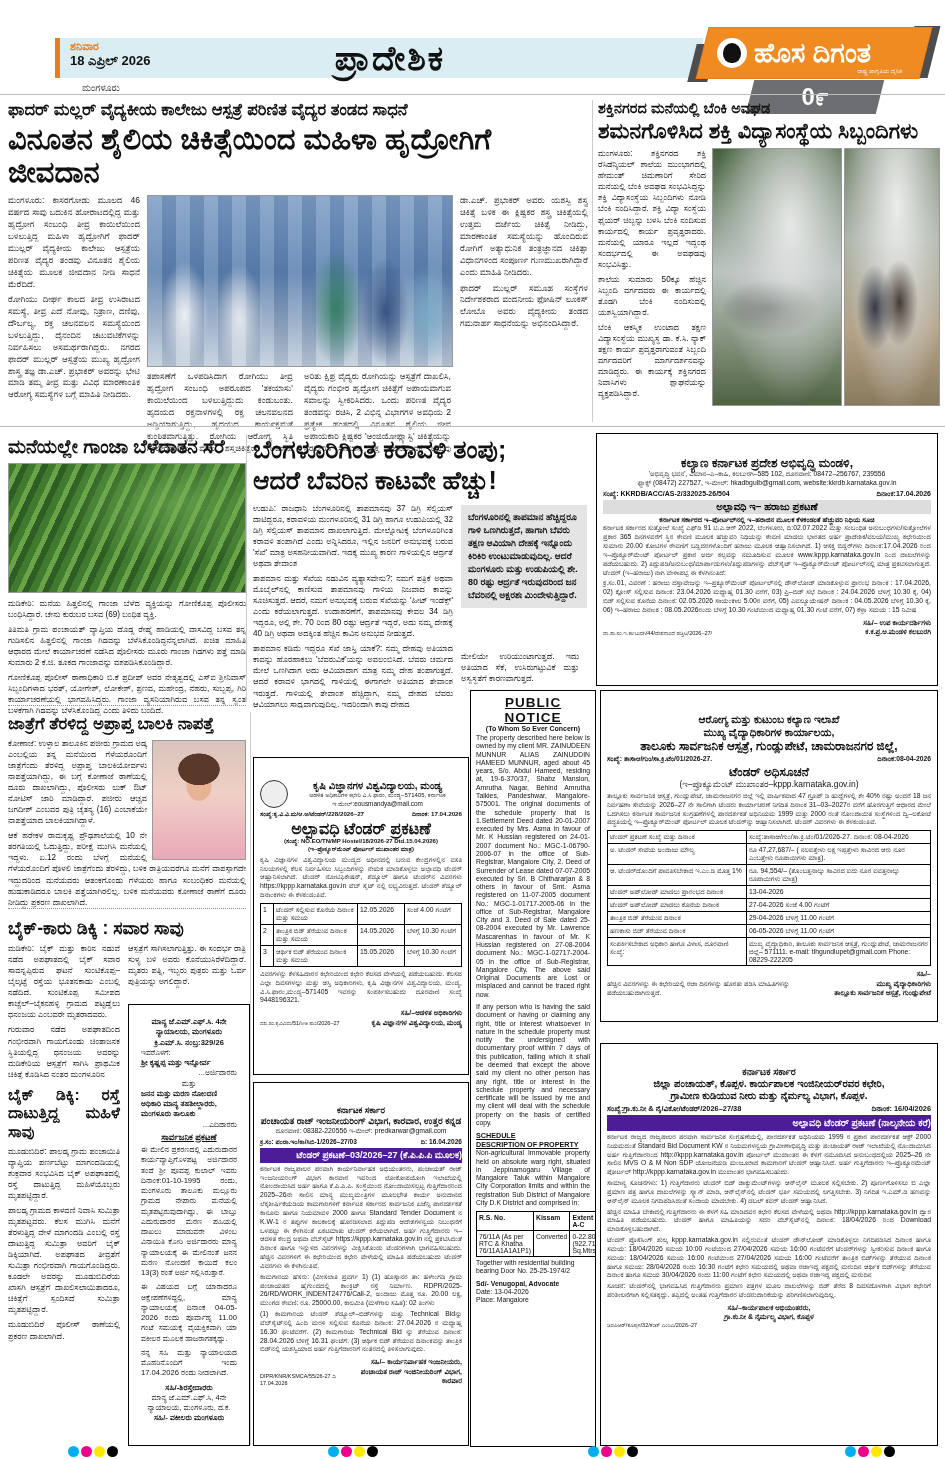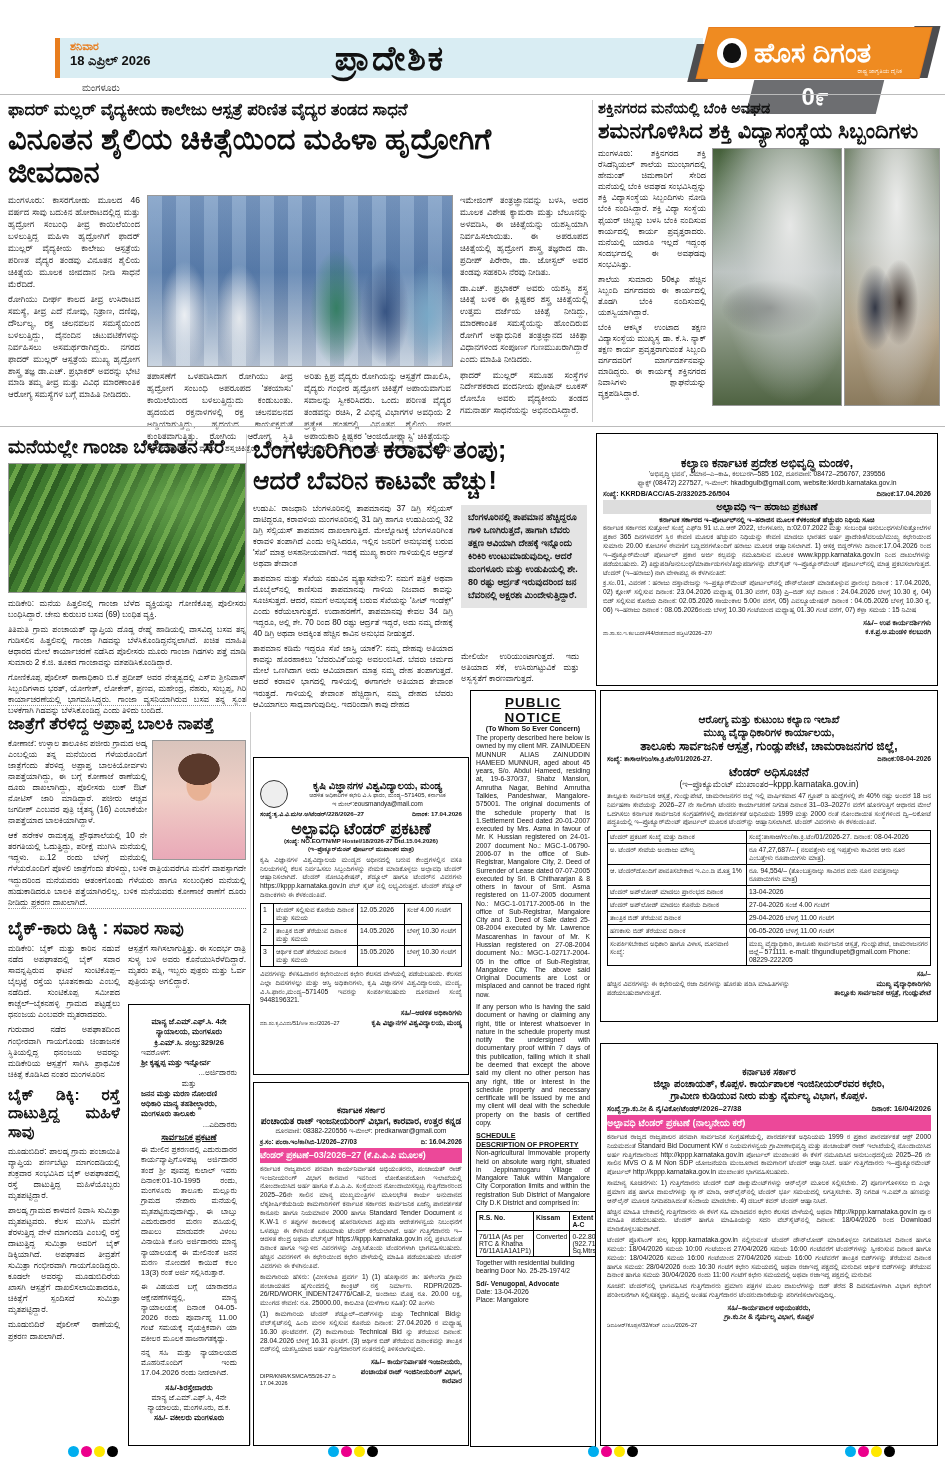--- a/index.html
+++ b/index.html
@@ -60,21 +60,21 @@
      repeating-linear-gradient(115deg,#3f7a2f 0 7px,#6aa348 7px 12px,#2e5e23 12px 18px),
      linear-gradient(180deg,#4e8a38,#2f5f24);}
   .photo-girl{background:
      radial-gradient(ellipse 34px 26px at 50% 24%,#5a392b 0 60%,transparent 62%),
      radial-gradient(ellipse 20px 24px at 50% 38%,#e8b295 0 60%,transparent 65%),
      linear-gradient(180deg,#d9c4bc 0%,#f0cfc6 45%,#e9a9b8 100%);}
   
   .nbox{border:1.6px solid #000;background:#fff;box-sizing:border-box;padding:22px 6px;overflow:hidden;}
   .nbox .org{font-weight:bold;text-align:center;}
   .refrow{display:flex;justify-content:space-between;font-size:7px;font-weight:bold;margin:2px 0;}
-  .banner-black{background:#ec4899;color:#fff;font-weight:bold;text-align:left;font-size:9.5px;padding:2px 0;margin:2px 0;}
+  .banner-black{background:#4c1d95;color:#fff;font-weight:bold;text-align:right;font-size:9.5px;padding:2px 0;margin:2px 0;}
   .banner-gray{background:#ddd;color:#000;font-weight:bold;text-align:center;font-size:10px;padding:1px 0;margin:2px 0;}
   .tiny{font-size:6.8px;line-height:1.3;}
   .ntable{width:100%;border-collapse:collapse;margin:3px 0;}
   .ntable td,.ntable th{border:1px solid #000;font-size:6.8px;padding:2px;vertical-align:top;text-align:left;}
   .signrow{display:flex;justify-content:space-between;align-items:flex-end;margin-top:3px;}
   .sign{font-weight:bold;font-size:7px;text-align:right;line-height:1.35;}
   .smallref{font-size:5.5px;}
   .graybox{background:#e4e4e4;padding:6px 7px;font-size:9px;line-height:1.45;font-weight:bold;}
   .pn-title{font-weight:800;font-size:13.5px;text-align:center;text-decoration:underline;letter-spacing:1px;}
   .pn-sub{font-weight:bold;font-size:7px;text-align:center;margin-bottom:2px;}
@@ -126,21 +126,20 @@
       <p>ರೋಗಿಯು ದೀರ್ಘ ಕಾಲದ ತೀವ್ರ ಉಸಿರಾಟದ ಸಮಸ್ಯೆ, ತೀವ್ರ ಎದೆ ನೋವು, ನಿತ್ರಾಣ, ದಣಿವು, ದೌರ್ಬಲ್ಯ, ರಕ್ತ ಚಲನವಲನ ಸಮಸ್ಯೆಯಿಂದ ಬಳಲುತ್ತಿದ್ದು, ದೈನಂದಿನ ಚಟುವಟಿಕೆಗಳನ್ನು ನಿರ್ವಹಿಸಲು ಅಸಮರ್ಥರಾಗಿದ್ದರು. ನಗರದ ಫಾದರ್ ಮುಲ್ಲರ್ ಆಸ್ಪತ್ರೆಯ ಮುಖ್ಯ ಹೃದ್ರೋಗ ಶಾಸ್ತ್ರ ತಜ್ಞ ಡಾ.ಎಚ್. ಪ್ರಭಾಕರ್ ಅವರನ್ನು ಭೇಟಿ ಮಾಡಿ ತಮ್ಮ ತೀವ್ರ ಮತ್ತು ವಿವಿಧ ಮಾರಣಾಂತಿಕ ಆರೋಗ್ಯ ಸಮಸ್ಯೆಗಳ ಬಗ್ಗೆ ಮಾಹಿತಿ ನೀಡಿದರು.</p>
     </div>
     <div class="abs photo photo-hospital" style="left:139px;top:0;width:304px;height:170px;"></div>
     <div class="abs body-txt jt" style="left:139px;top:176px;width:146px;height:82px;overflow:hidden;">
       <p>ತಪಾಸಣೆಗೆ ಒಳಪಡಿಸಿದಾಗ ರೋಗಿಯು ತೀವ್ರ ಹೃದ್ರೋಗ ಸಂಬಂಧಿ ಅಪರೂಪದ 'ತಕಯಾಸು' ಕಾಯಿಲೆಯಿಂದ ಬಳಲುತ್ತಿದ್ದುದು ಕಂಡುಬಂತು. ಹೃದಯದ ರಕ್ತನಾಳಗಳಲ್ಲಿ ರಕ್ತ ಚಲನವಲನದ ಅಡ್ಡಿಯಾಗುತ್ತಿದ್ದು, ಹೃದಯದ ಕಾರ್ಯಕ್ಷಮತೆ ಕುಂಠಿತವಾಗುತ್ತಿತ್ತು. ರೋಗಿಯ ಆರೋಗ್ಯ ಸ್ಥಿತಿ ಗಂಭೀರವಾಗಿತ್ತು ಮತ್ತು ಶಸ್ತ್ರಚಿಕಿತ್ಸೆಯ ಅಪಾಯ ಅತ್ಯಂತ ಗಂಭೀರವಾಗಿತ್ತು. ಈ ಸಮಸ್ಯೆಯನ್ನು ಪರಿಗಣಿಸಿ ಈ ಗಂಭೀರ ಕಾಯಿಲೆ ಹೃದಯ ವೈಫಲ್ಯಕ್ಕೆ ಕಾರಣವಾಗಬಹುದು ಎಂದು</p>
     </div>
     <div class="abs body-txt jt" style="left:296px;top:176px;width:147px;height:82px;overflow:hidden;">
       <p>ಅರಿತು ಕ್ಷಿಪ್ರ ವೈದ್ಯರು ರೋಗಿಯನ್ನು ಆಸ್ಪತ್ರೆಗೆ ದಾಖಲಿಸಿ, ವೈದ್ಯರು ಗಂಭೀರ ಹೃದ್ರೋಗ ಚಿಕಿತ್ಸೆಗೆ ಅಪಾಯವಾಗುವ ಸವಾಲನ್ನು ಸ್ವೀಕರಿಸಿದರು. ಒಂದು ಪರಿಣತ ವೈದ್ಯರ ತಂಡವನ್ನು ರಚಿಸಿ, 2 ವಿಭಿನ್ನ ವಿಭಾಗಗಳ ಅವಧಿಯ 2 ಪ್ರತ್ಯೇಕ ಹಂತದಲ್ಲಿ ವಿನೂತನ ಶೈಲಿಯ ಜೀವ ಅಪಾಯಕಾರಿ ಕ್ಲಿಷ್ಟಕರ 'ಆಂಜಿಯೋಪ್ಲ್ಯಾಸ್ಟಿ' ಚಿಕಿತ್ಸೆಯನ್ನು ನೆರವೇರಿಸಿ ಸಾಮಾನ್ಯ ರಕ್ತ ಚಲನವಲನಕ್ಕೆ ಅನುವು ಮಾಡಿಕೊಟ್ಟರು. ರೋಗಿಯ ತೊಡೆಯಲ್ಲಿ ಸೂಕ್ತ ರಂಧ್ರವನ್ನು ಕೊರೆದು ಅತ್ಯಾಧುನಿಕ</p>
     </div>
     <div class="abs body-txt jt" style="left:452px;top:0;width:128px;height:258px;overflow:hidden;">
-      <p>ಇಮೇಜಿಂಗ್ ತಂತ್ರಜ್ಞಾನವನ್ನು ಬಳಸಿ, ಅದರ ಮೂಲಕ ವಿಶೇಷ ಕ್ಯಾಮರಾ ಮತ್ತು ಬೆಲೂನನ್ನು ಅಳವಡಿಸಿ, ಈ ಚಿಕಿತ್ಸೆಯನ್ನು ಯಶಸ್ವಿಯಾಗಿ ನಿರ್ವಹಿಸಲಾಯಿತು. ಈ ಅಪರೂಪದ ಚಿಕಿತ್ಸೆಯಲ್ಲಿ ಹೃದ್ರೋಗ ಶಾಸ್ತ್ರ ತಜ್ಞರಾದ ಡಾ. ಪ್ರದೀಪ್ ಪಿರೇರಾ, ಡಾ. ಜೋಸ್ಟಲ್ ಅವರ ತಂಡವು ಸಹಕರಿಸಿ ನೆರವು ನೀಡಿತು.</p>
       <p>ಡಾ.ಎಚ್. ಪ್ರಭಾಕರ್ ಅವರು ಯಶಸ್ವಿ ಶಸ್ತ್ರ ಚಿಕಿತ್ಸೆ ಬಳಿಕ ಈ ಕ್ಲಿಷ್ಟಕರ ಶಸ್ತ್ರ ಚಿಕಿತ್ಸೆಯಲ್ಲಿ ಉತ್ತಮ ದರ್ಜೆಯ ಚಿಕಿತ್ಸೆ ನೀಡಿದ್ದು, ಮಾರಣಾಂತಿಕ ಸಮಸ್ಯೆಯನ್ನು ಹೊಂದಿರುವ ರೋಗಿಗೆ ಅತ್ಯಾಧುನಿಕ ತಂತ್ರಜ್ಞಾನದ ಚಿಕಿತ್ಸಾ ವಿಧಾನಗಳಿಂದ ಸಂಪೂರ್ಣ ಗುಣಮುಖರಾಗಿದ್ದಾರೆ ಎಂದು ಮಾಹಿತಿ ನೀಡಿದರು.</p>
       <p>ಫಾದರ್ ಮುಲ್ಲರ್ ಸಮೂಹ ಸಂಸ್ಥೆಗಳ ನಿರ್ದೇಶಕರಾದ ವಂದನೀಯ ಫೋಷಿನ್ ಲೂಕಸ್ ಲೋಬೊ ಅವರು ವೈದ್ಯಕೀಯ ತಂಡದ ಗಮನಾರ್ಹ ಸಾಧನೆಯನ್ನು ಅಭಿನಂದಿಸಿದ್ದಾರೆ.</p>
     </div>
   </div>
 </div>
 
 <div class="abs vr" style="left:592px;top:100px;height:322px;"></div>
 
 <div class="abs" style="left:598px;top:100px;width:340px;">
   <div class="kicker-sm">ಶಕ್ತಿನಗರದ ಮನೆಯಲ್ಲಿ ಬೆಂಕಿ ಅವಘಡ</div>

